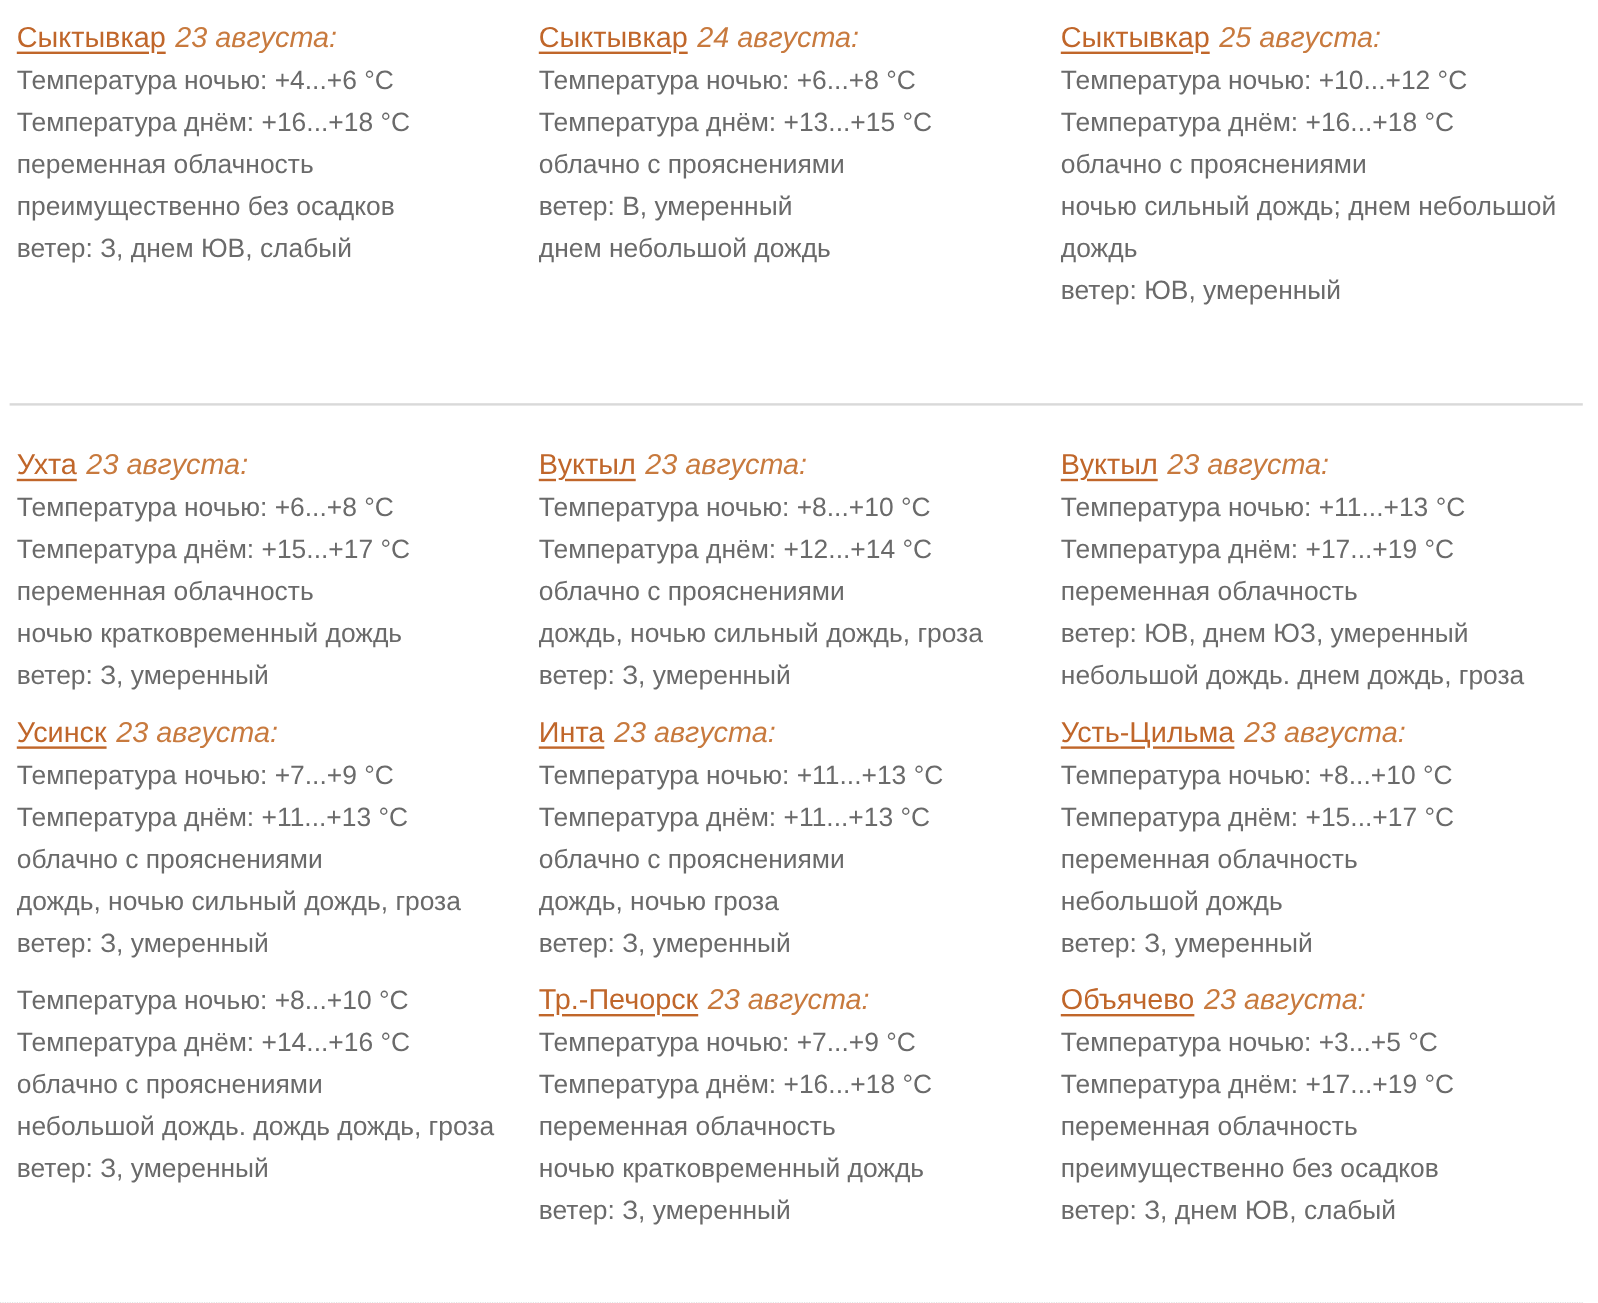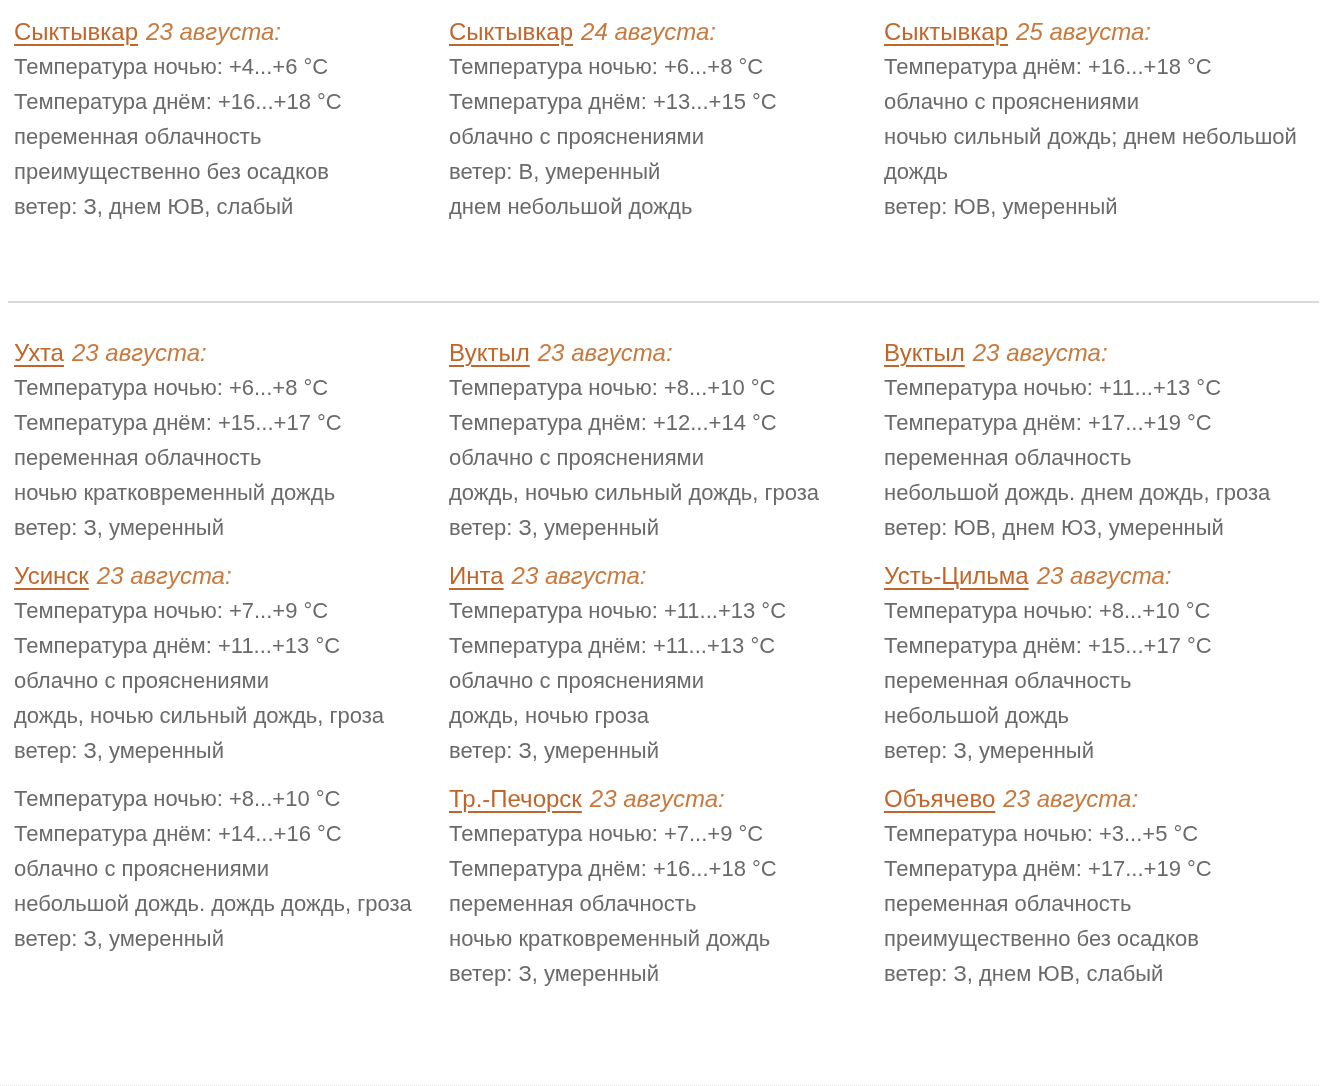--- a/index.html
+++ b/index.html
@@ -73,20 +73,21 @@
           <div class="line">Температура ночью: +6...+8 °C</div>
           <div class="line">Температура днём: +13...+15 °C</div>
           <div class="line">облачно с прояснениями</div>
           <div class="line">ветер: В, умеренный</div>
           <div class="line">днем небольшой дождь</div>
         </div>
   </div>
       <div class="block">
     <div class="block-header"><a class="city-link" href="#">Сыктывкар</a><span class="date">25 августа:</span></div>
     <div class="lines">
+          <div class="line">Температура ночью: +10...+12 °C</div>
           <div class="line">Температура днём: +16...+18 °C</div>
           <div class="line">облачно с прояснениями</div>
           <div class="line">ночью сильный дождь; днем небольшой дождь</div>
           <div class="line">ветер: ЮВ, умеренный</div>
         </div>
   </div>
     </section>
 
   <hr class="divider">
 
@@ -110,22 +111,22 @@
           <div class="line">дождь, ночью сильный дождь, гроза</div>
           <div class="line">ветер: З, умеренный</div>
         </div>
   </div>
       <div class="block">
     <div class="block-header"><a class="city-link" href="#">Вуктыл</a><span class="date">23 августа:</span></div>
     <div class="lines">
           <div class="line">Температура ночью: +11...+13 °C</div>
           <div class="line">Температура днём: +17...+19 °C</div>
           <div class="line">переменная облачность</div>
+          <div class="line">ветер: ЮВ, днем ЮЗ, умеренный</div>
           <div class="line">небольшой дождь. днем дождь, гроза</div>
-          <div class="line">ветер: ЮВ, днем ЮЗ, умеренный</div>
         </div>
   </div>
       <div class="block">
     <div class="block-header"><a class="city-link" href="#">Усинск</a><span class="date">23 августа:</span></div>
     <div class="lines">
           <div class="line">Температура ночью: +7...+9 °C</div>
           <div class="line">Температура днём: +11...+13 °C</div>
           <div class="line">облачно с прояснениями</div>
           <div class="line">дождь, ночью сильный дождь, гроза</div>
           <div class="line">ветер: З, умеренный</div>

